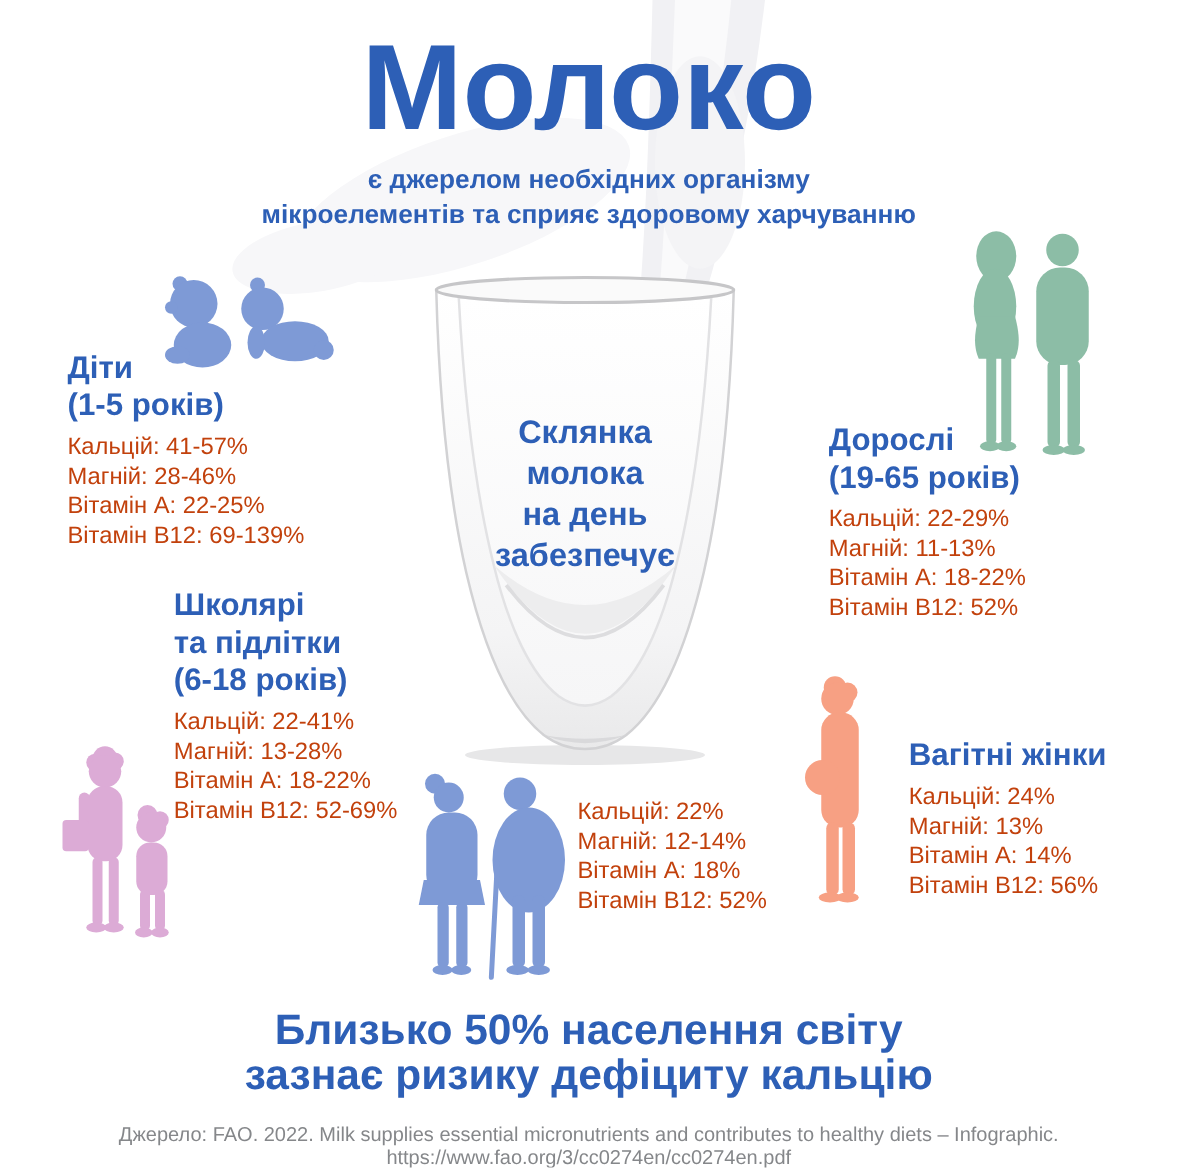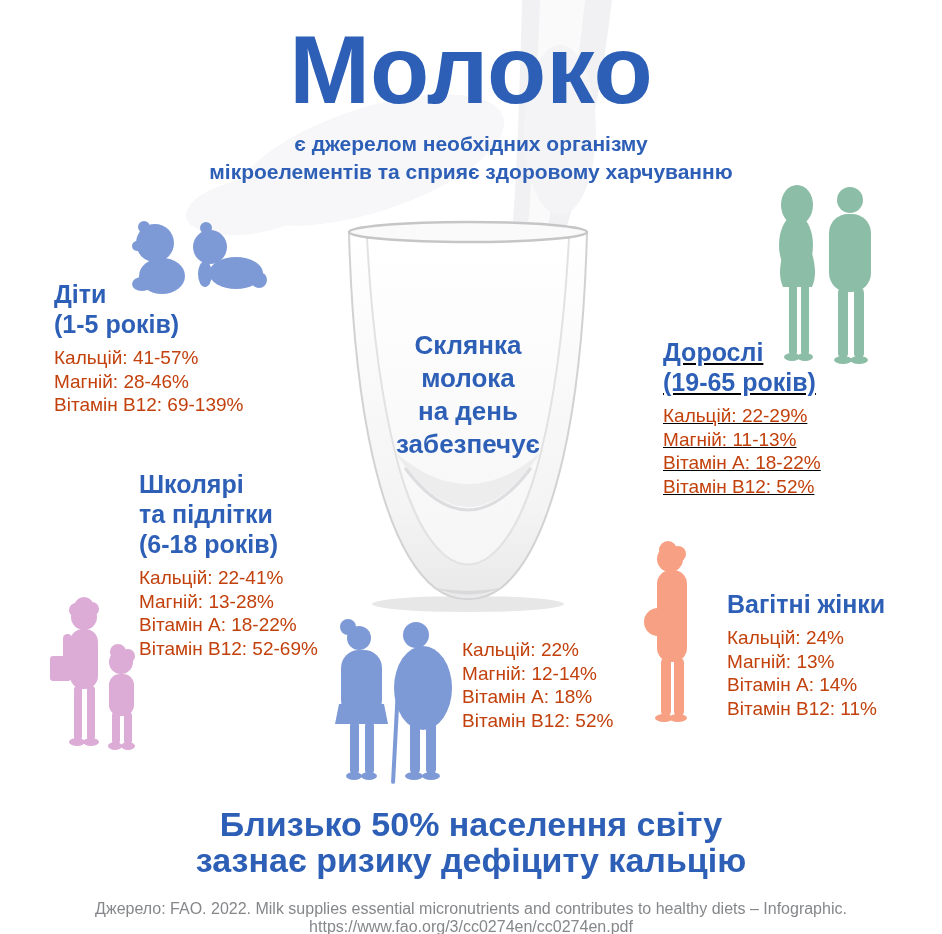--- a/index.html
+++ b/index.html
@@ -47,21 +47,21 @@
     color: #2d5fb6;
   }
   .group .values {
     margin-top: 7px;
     font-size: 19px; line-height: 23.6px; font-weight: 400;
     color: #c2410c;
   }
 
   #group-children { left: 54px;  top: 279px; width: 260px; }
   #group-school   { left: 139px; top: 469px; width: 260px; }
-  #group-adults   { left: 663px; top: 337px; width: 260px; text-decoration: underline; }
+  #group-adults   { left: 663px; top: 337px; width: 260px; }
   #group-elderly  { left: 462px; top: 631px; width: 260px; }
   #group-pregnant { left: 727px; top: 589px; width: 215px; }
 
   
   .icon-wrap { z-index: 2; }
   #icon-babies   { left: 110px; top: 218px; width: 158px; height: 78px; }
   #icon-school   { left: 48px;  top: 594px; width: 100px; height: 162px; }
   #icon-adults   { left: 766px; top: 183px; width: 118px; height: 182px; }
   #icon-elderly  { left: 326px; top: 616px; width: 130px; height: 178px; }
   #icon-pregnant { left: 643px; top: 540px; width: 64px;  height: 192px; }
@@ -142,20 +142,21 @@
   </svg>
 
   <div id="group-children" class="abs group">
     <div class="heading">
       <div>Діти</div>
       <div>(1-5 років)</div>
     </div>
     <div class="values">
       <div>Кальцій: 41-57%</div>
       <div>Магній: 28-46%</div>
+      <div>Вітамін А: 22-25%</div>
       <div>Вітамін В12: 69-139%</div>
     </div>
   </div>
 
   <div id="group-school" class="abs group">
     <div class="heading">
       <div>Школярі</div>
       <div>та підлітки</div>
       <div>(6-18 років)</div>
     </div>
@@ -266,21 +267,21 @@
   </svg>
 
   <div id="group-pregnant" class="abs group">
     <div class="heading">
       <div>Вагітні жінки</div>
     </div>
     <div class="values">
       <div>Кальцій: 24%</div>
       <div>Магній: 13%</div>
       <div>Вітамін А: 14%</div>
-      <div>Вітамін В12: 11%</div>
+      <div>Вітамін В12: 56%</div>
     </div>
   </div>
 
   <div class="abs headline">
     <div>Близько 50% населення світу</div>
     <div>зазнає ризику дефіциту кальцію</div>
   </div>
 
   <div class="abs source">Джерело: FAO. 2022. Milk supplies essential micronutrients and contributes to healthy diets – Infographic. https://www.fao.org/3/cc0274en/cc0274en.pdf</div>
 

